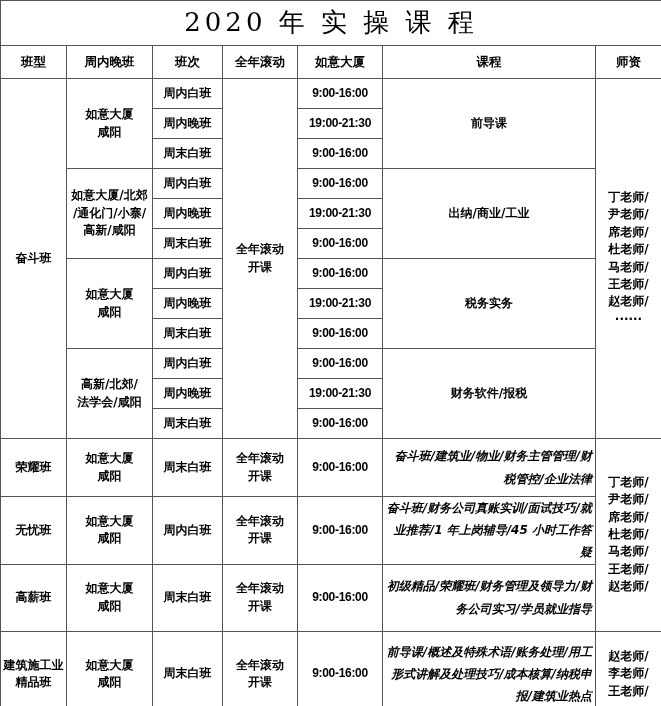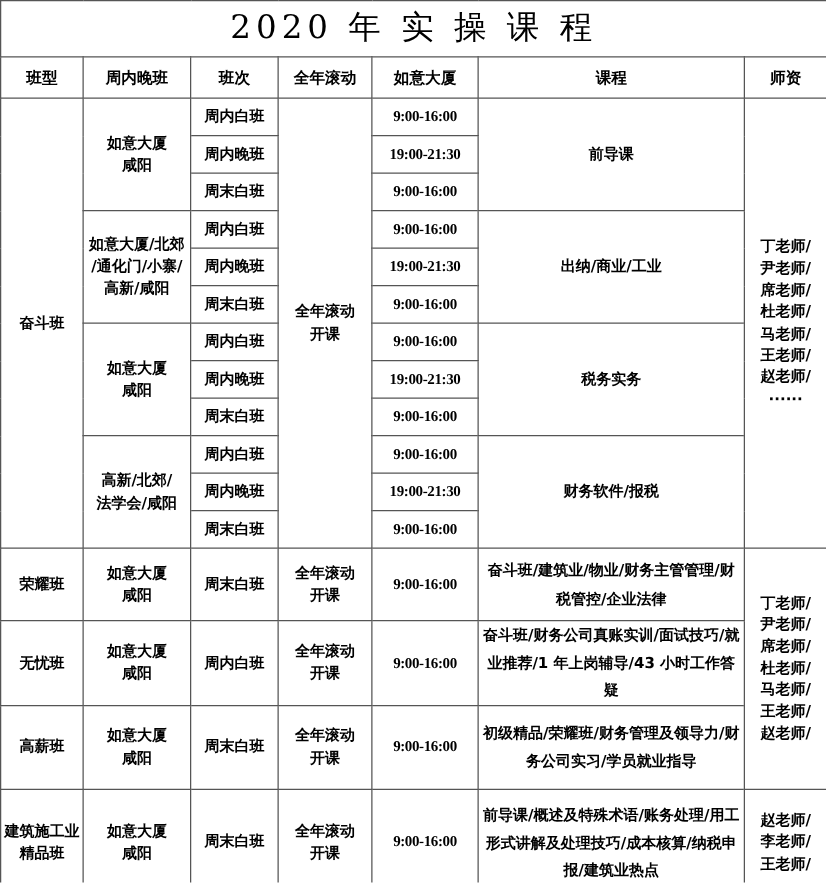--- a/index.html
+++ b/index.html
@@ -59,30 +59,31 @@
     font-size: 12.5px;
     height: 29px;
   }
   .start-cell {
     font-size: 12.5px;
     line-height: 1.7;
     margin-left: 47px;
   }
   .time-cell {
     font-size: 11.5px;
-    font-family: Liberation Serif, serif;
+    font-family: Liberation Sans, sans-serif;
     letter-spacing: -0.3px;
   }
   .course-cell {
     font-size: 12.5px;
   }
   .course-cell.long {
-    text-align: center;
+    text-align: right;
     line-height: 1.85;
     padding: 0 3px;
+    font-style: italic;
   }
   .teacher-cell {
     font-size: 12px;
     line-height: 1.95;
   }
   .teacher-cell .tline {
     display: block;
   }
   .col-a { width: 66px; }
   .col-b { width: 86px; }
@@ -239,21 +240,21 @@
         <td class="loc-cell">
           <span>如意大厦</span><br>
           <span>咸阳</span>
         </td>
         <td class="session-cell">周内白班</td>
         <td class="start-cell">
           <span>全年滚动</span><br>
           <span>开课</span>
         </td>
         <td class="time-cell">9:00-16:00</td>
-        <td class="course-cell long">奋斗班/财务公司真账实训/面试技巧/就业推荐/1 年上岗辅导/43 小时工作答疑</td>
+        <td class="course-cell long">奋斗班/财务公司真账实训/面试技巧/就业推荐/1 年上岗辅导/45 小时工作答疑</td>
       </tr>
 
       <tr style="height:67px;">
         <td class="classtype-cell">高薪班</td>
         <td class="loc-cell">
           <span>如意大厦</span><br>
           <span>咸阳</span>
         </td>
         <td class="session-cell">周末白班</td>
         <td class="start-cell">

